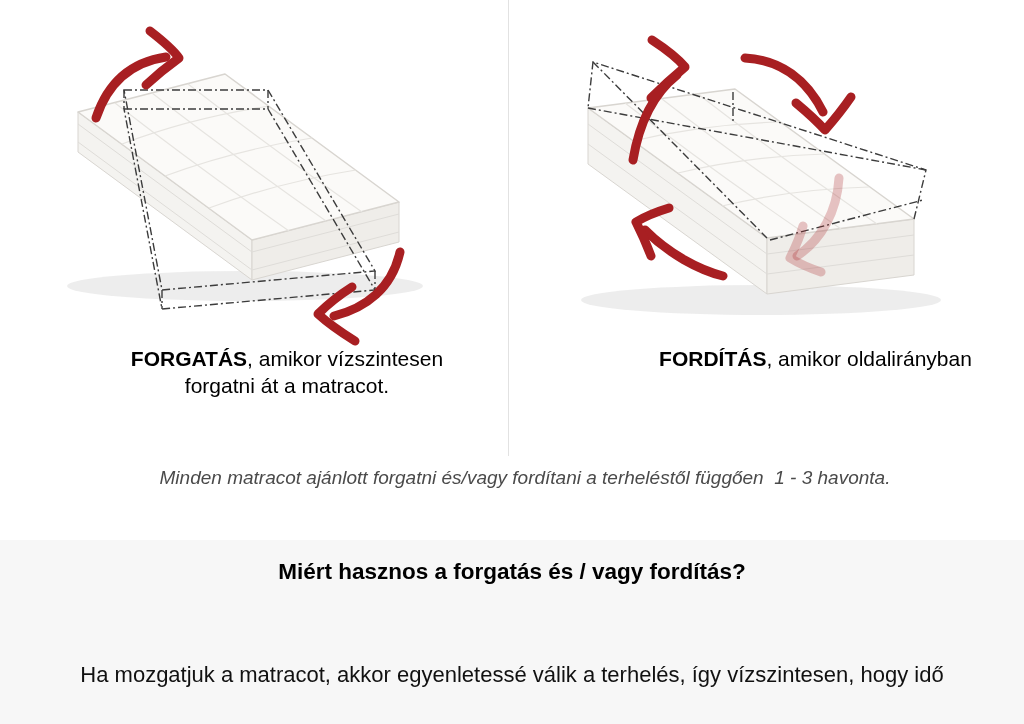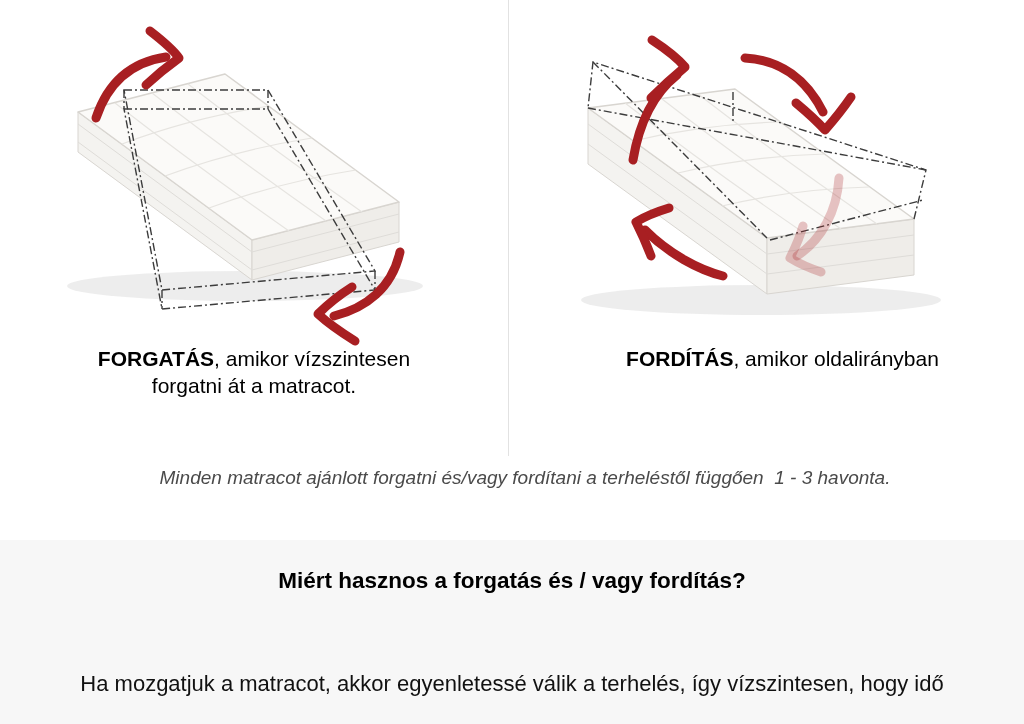--- a/index.html
+++ b/index.html
@@ -2,33 +2,33 @@
 <html style="--arrow-red: #a81f22; --info-background: #f7f7f7; --divider: #e2e2e2; --note-text: #4a4a4a; --heading-text: #000000; --body-text: #111111;"><head>
 <meta charset="utf-8">
 <style>
   html,body{margin:0;padding:0;background:#ffffff;}
   .canvas{
     position:relative;width:1024px;height:724px;overflow:hidden;
     background:#ffffff;font-family:"Liberation Sans",sans-serif;color:#000;
   }
   .illo{position:absolute;top:0;}
   .divider{position:absolute;left:508px;top:0;width:1px;height:456px;background:var(--divider,#e2e2e2);}
-  .caption{position:absolute;top:345px;text-align:center;font-size:21px;line-height:27px;color:#000;}
+  .caption{position:absolute;top:345px;text-align:center;font-size:21px;line-height:27px;color:#000;margin-left:33px;}
   .caption-left{left:0;width:508px;}
   .caption-right{left:525px;width:515px;}
   .cap-bold{font-weight:bold;}
   .note{
     position:absolute;top:467px;left:0;width:1024px;text-align:center;
     font-style:italic;font-size:19px;color:var(--note-text,#4a4a4a);white-space:pre-wrap;margin-left:13px;
   }
   .info-box{
     position:absolute;left:0;top:540px;width:1024px;height:184px;
     background:var(--info-background,#f7f7f7);text-align:center;
   }
-  .info-heading{margin-top:28px;font-size:22.5px;font-weight:bold;color:var(--heading-text,#000);}
+  .info-heading{margin-top:19px;font-size:22.5px;font-weight:bold;color:var(--heading-text,#000);}
   .info-body{margin-top:12px;font-size:22px;line-height:31px;color:var(--body-text,#111);white-space:pre-wrap;}
 
   
   .face-top{fill:#fbfaf8;stroke:#d8d5d0;stroke-width:1.5;stroke-linejoin:round;}
   .face-left{fill:#f4f3f0;stroke:#d8d5d0;stroke-width:1;stroke-linejoin:round;}
   .face-right{fill:#efede9;stroke:#d8d5d0;stroke-width:1;stroke-linejoin:round;}
   .quilt{stroke:#e6e4e0;stroke-width:1.2;fill:none;}
   .seam{stroke:#dedcd8;stroke-width:1;fill:none;}
   .shadow{fill:#8f8f8f;opacity:.16;}
   .ghost{fill:none;stroke:#3c3c3c;stroke-width:1.4;stroke-dasharray:8 3 2 3;}

